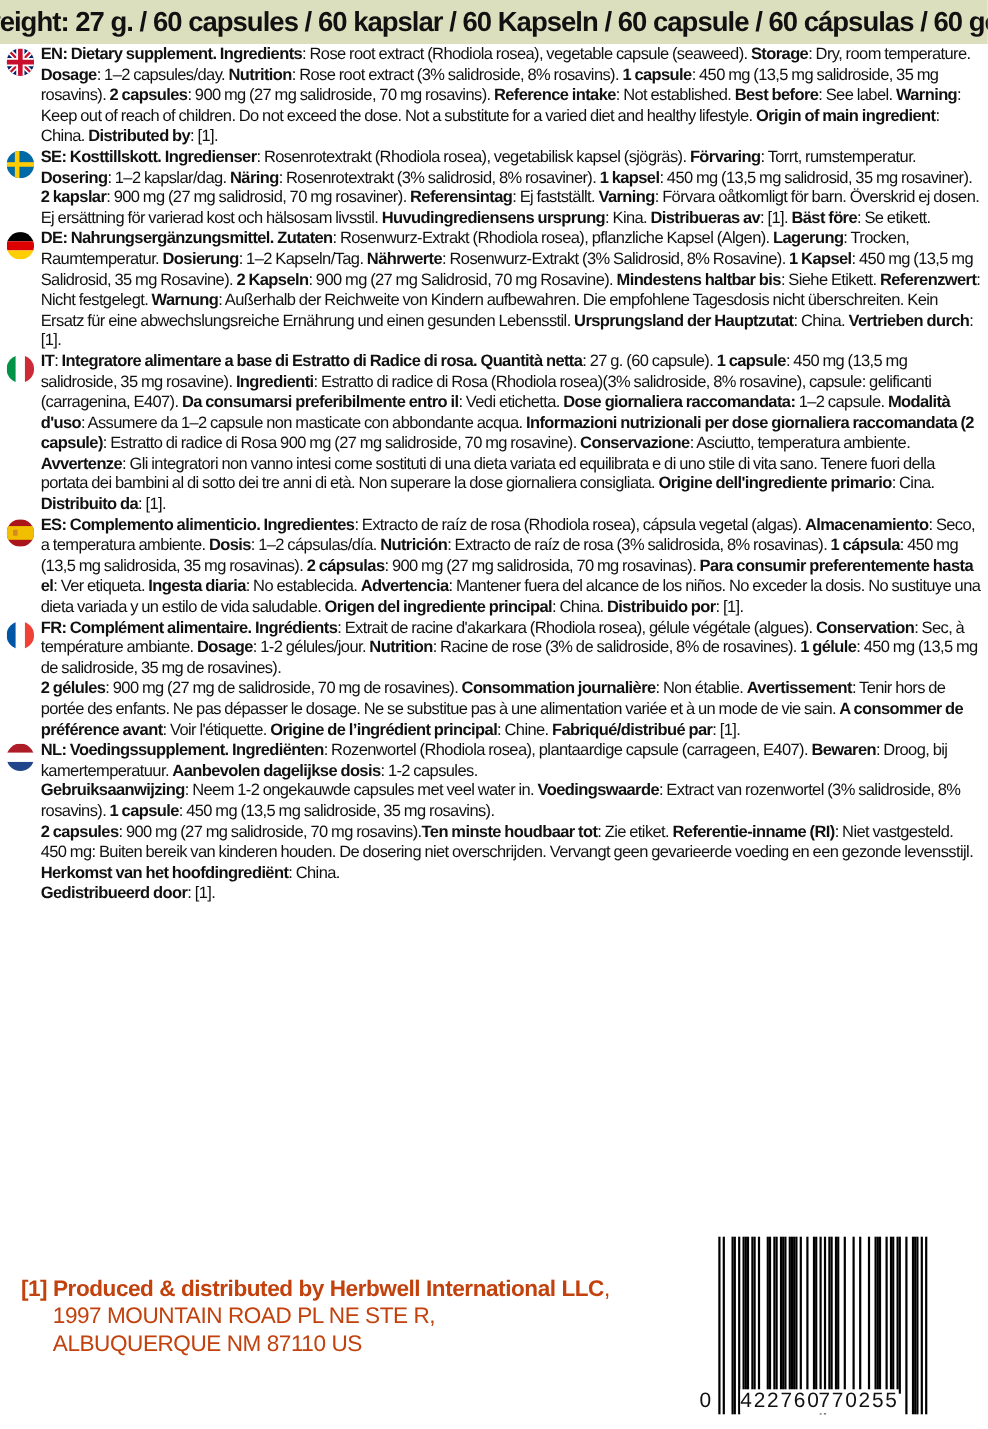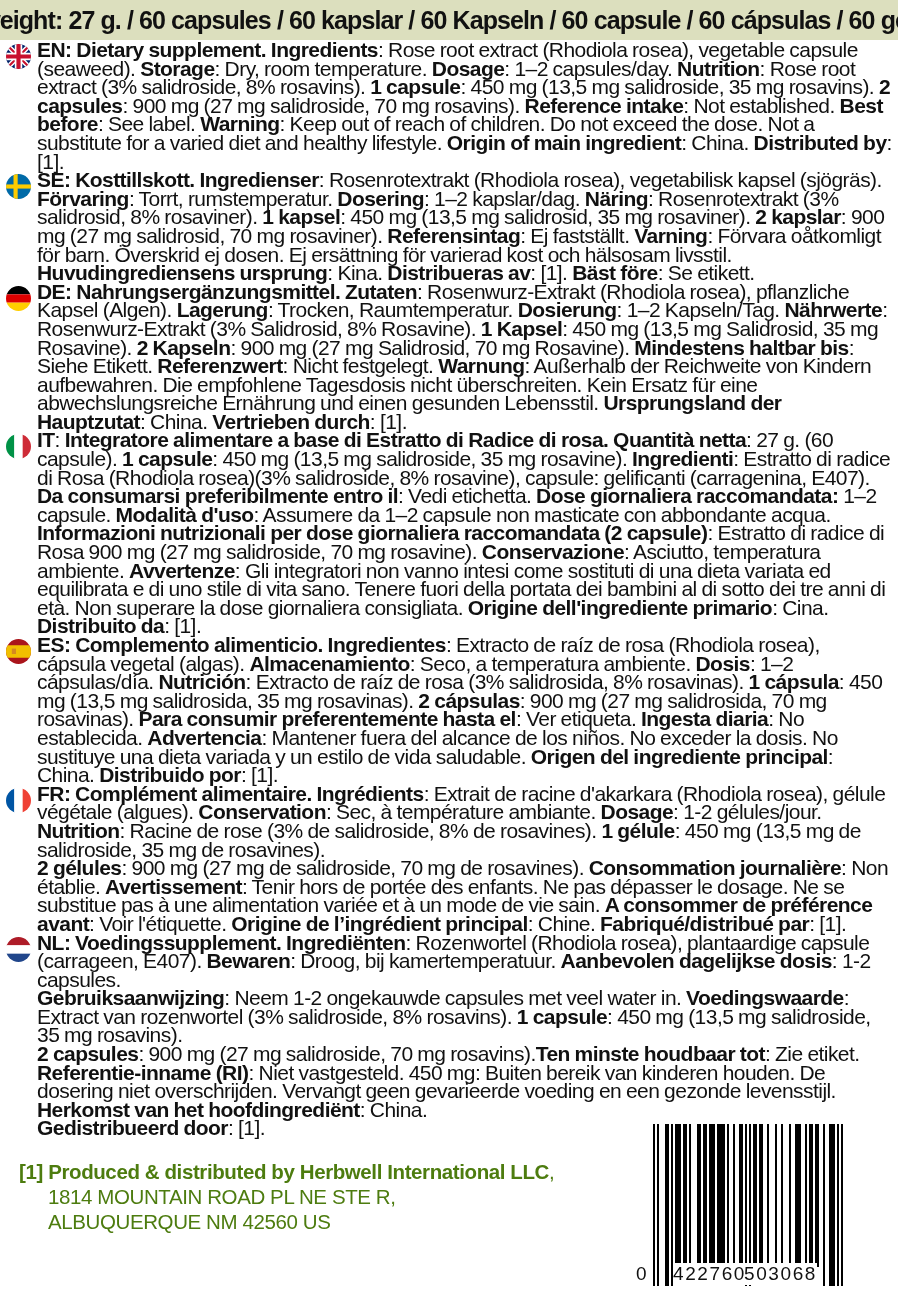--- a/index.html
+++ b/index.html
@@ -11,34 +11,34 @@
     position: absolute; left: 0; top: 0; width: 898px; height: 40px;
     background: #dcdfbe; display: flex; align-items: center; justify-content: center;
   }
   .header span {
     font-family: "Liberation Sans", sans-serif; font-weight: bold; font-size: 25px;
     letter-spacing: -0.9px; color: #111; white-space: nowrap;
   }
   .sections { position: absolute; left: 0; top: 41px; width: 898px; }
   .sec { position: relative; padding-left: 37px; padding-right: 6px; }
   .sec p {
-    margin: 0; font-size: 21px; line-height: 18.6px; letter-spacing: -0.55px;
+    margin: 0; font-size: 15px; line-height: 18.6px; letter-spacing: -0.55px;
     font-family: "Liberation Sans Narrow", "Liberation Sans", sans-serif;
     transform-origin: left top; word-spacing: -0.5px;
   }
   .sec p b { font-weight: bold; }
   .flag {
     position: absolute; left: 6px; top: 3px; width: 25px; height: 25px;
     border-radius: 50%; overflow: hidden;
   }
   .flag svg { width: 25px; height: 25px; display: block; }
   .footer {
     position: absolute; left: 19px; top: 1159px; width: 600px;
     font-family: "Liberation Sans", sans-serif; font-size: 20.5px; line-height: 25px;
-    letter-spacing: -0.4px; color: #4d7c0f;
+    letter-spacing: -0.4px; color: #c2410c;
   }
   .footer .ind { padding-left: 29px; display: block; }
   .footer b { font-weight: bold; }
   .barcode {
     position: absolute; left: 636px; top: 1124px; width: 214px; height: 162px;
   }
   .barcode svg { display: block; }
   .barcode .digits {
     position: absolute; top: 139px; font-family: "Liberation Sans", sans-serif;
     font-size: 19px; letter-spacing: 1.6px; color: #111; background: #fff; line-height: 22px;
@@ -121,22 +121,22 @@
           <rect y="20" width="60" height="20" fill="#fff"></rect>
           <rect y="40" width="60" height="20" fill="#21468B"></rect>
         </svg>
     </span>
     <p><b>NL: Voedingssupplement. Ingrediënten</b><span>: Rozenwortel (Rhodiola rosea), plantaardige capsule (carrageen, E407). </span><b>Bewaren</b><span>: Droog, bij kamertemperatuur. </span><b>Aanbevolen dagelijkse dosis</b><span>: 1-2 capsules. </span><br><b>Gebruiksaanwijzing</b><span>: Neem 1-2 ongekauwde capsules met veel water in. </span><b>Voedingswaarde</b><span>: Extract van rozenwortel (3% salidroside, 8% rosavins). </span><b>1 capsule</b><span>: 450 mg (13,5 mg salidroside, 35 mg rosavins). </span><br><b>2 capsules</b><span>: 900 mg (27 mg salidroside, 70 mg rosavins).</span><b>Ten minste houdbaar tot</b><span>: Zie etiket. </span><b>Referentie-inname (RI)</b><span>: Niet vastgesteld. 450 mg: Buiten bereik van kinderen houden. De dosering niet overschrijden. Vervangt geen gevarieerde voeding en een gezonde levensstijl. </span><b>Herkomst van het hoofdingrediënt</b><span>: China. </span><br><b>Gedistribueerd door</b><span>: [1].</span></p>
   </div>
 </div>
 
 <div class="footer">
   <div><b>[1]</b> <b>Produced &amp; distributed by Herbwell International LLC</b><span>,</span></div>
-  <span class="ind">1814 MOUNTAIN ROAD PL NE STE R,</span>
-  <span class="ind">ALBUQUERQUE NM 42560 US</span>
+  <span class="ind">1997 MOUNTAIN ROAD PL NE STE R,</span>
+  <span class="ind">ALBUQUERQUE NM 87110 US</span>
 </div>
 
 <div class="barcode">
   <svg id="bars" width="214" height="162">
       <rect x="17" y="0" width="2" height="162" fill="#000"></rect>
       <rect x="21" y="0" width="2" height="162" fill="#000"></rect>
       <rect x="29" y="0" width="2" height="162" fill="#000"></rect>
       <rect x="31" y="0" width="2" height="162" fill="#000"></rect>
       <rect x="35" y="0" width="2" height="162" fill="#000"></rect>
       <rect x="39" y="0" width="2" height="143" fill="#000"></rect>
@@ -180,14 +180,14 @@
       <rect x="181" y="0" width="2" height="143" fill="#000"></rect>
       <rect x="187" y="0" width="2" height="162" fill="#000"></rect>
       <rect x="193" y="0" width="2" height="162" fill="#000"></rect>
       <rect x="195" y="0" width="2" height="162" fill="#000"></rect>
       <rect x="197" y="0" width="2" height="162" fill="#000"></rect>
       <rect x="201" y="0" width="2" height="162" fill="#000"></rect>
       <rect x="205" y="0" width="2" height="162" fill="#000"></rect>
     </svg>
   <span class="digits" style="left:0px;">0</span>
   <span class="digits" style="left:37px;">422760</span>
-  <span class="digits" style="left:108px;">503068</span>
+  <span class="digits" style="left:108px;">770255</span>
 </div>
 
 </body></html>

